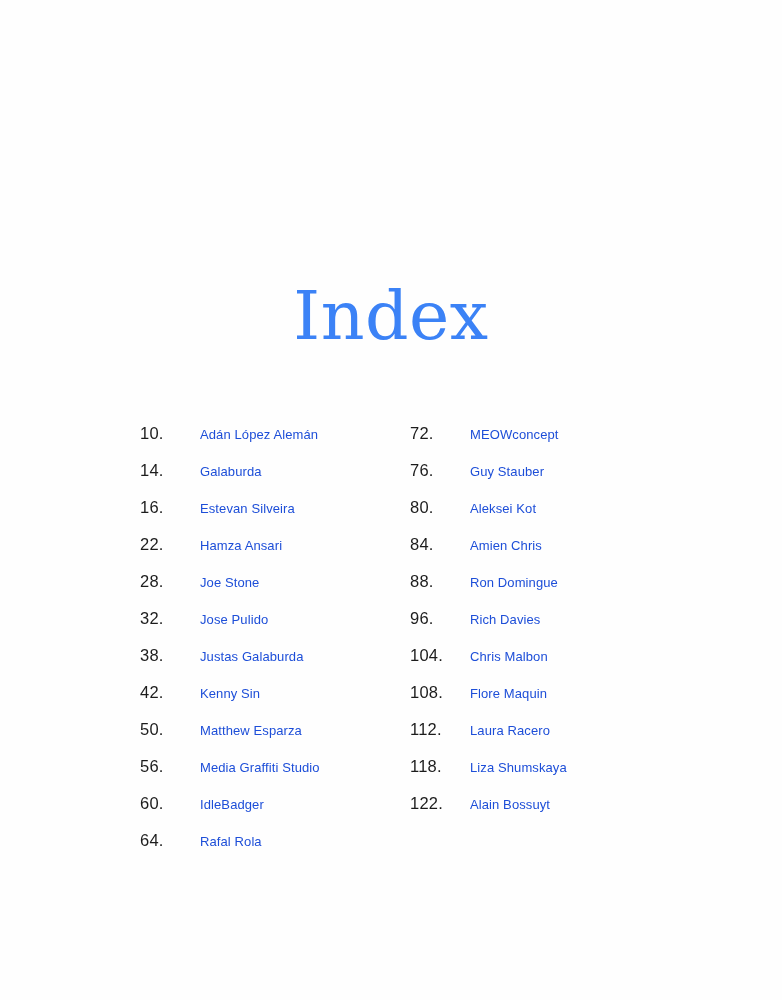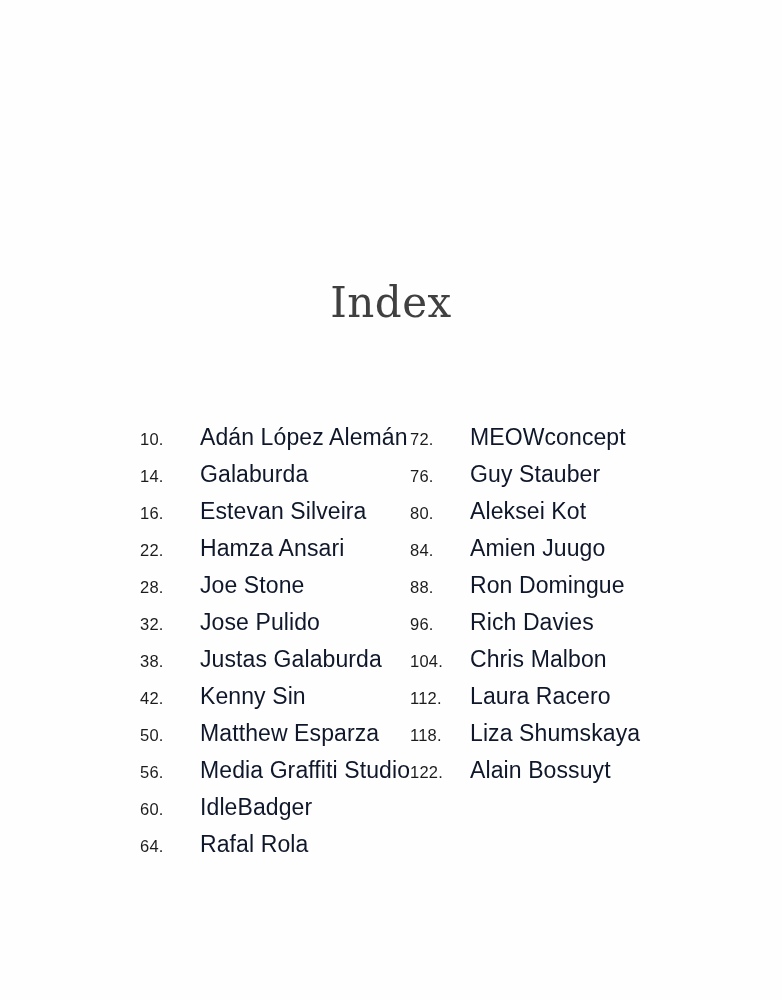--- a/index.html
+++ b/index.html
@@ -21,23 +21,23 @@
     background: #fefefe;
   }
   .title {
     position: absolute;
     top: 282px;
     left: 0;
     width: 782px;
     text-align: center;
     font-family: "DejaVu Serif", "Liberation Serif", serif;
     font-weight: 400;
-    font-size: 42px;
+    font-size: 68px;
     letter-spacing: 0.5px;
-    color: #404040;
+    color: #3b82f6;
     line-height: 1;
   }
   .columns {
     position: absolute;
     top: 424px;
     left: 140px;
     width: 540px;
     display: flex;
     flex-direction: row;
     gap: 0;
@@ -54,22 +54,22 @@
     height: 37px;
   }
   .num {
     width: 60px;
     flex: 0 0 60px;
     font-size: 16.5px;
     color: #1c1c1c;
     letter-spacing: 0.2px;
   }
   .name {
-    font-size: 23px;
-    color: #0f172a;
+    font-size: 13px;
+    color: #1d4ed8;
     letter-spacing: 0.1px;
     white-space: nowrap;
   }
 </style>
 </head>
 <body>
 
 <div class="page">
 
   <div class="title">Index</div>
@@ -135,33 +135,37 @@
       <div class="entry">
         <span class="num">76.</span>
         <span class="name">Guy Stauber</span>
       </div>
       <div class="entry">
         <span class="num">80.</span>
         <span class="name">Aleksei Kot</span>
       </div>
       <div class="entry">
         <span class="num">84.</span>
-        <span class="name">Amien Juugo</span>
+        <span class="name">Amien Chris</span>
       </div>
       <div class="entry">
         <span class="num">88.</span>
         <span class="name">Ron Domingue</span>
       </div>
       <div class="entry">
         <span class="num">96.</span>
         <span class="name">Rich Davies</span>
       </div>
       <div class="entry">
         <span class="num">104.</span>
         <span class="name">Chris Malbon</span>
+      </div>
+      <div class="entry">
+        <span class="num">108.</span>
+        <span class="name">Flore Maquin</span>
       </div>
       <div class="entry">
         <span class="num">112.</span>
         <span class="name">Laura Racero</span>
       </div>
       <div class="entry">
         <span class="num">118.</span>
         <span class="name">Liza Shumskaya</span>
       </div>
       <div class="entry">

